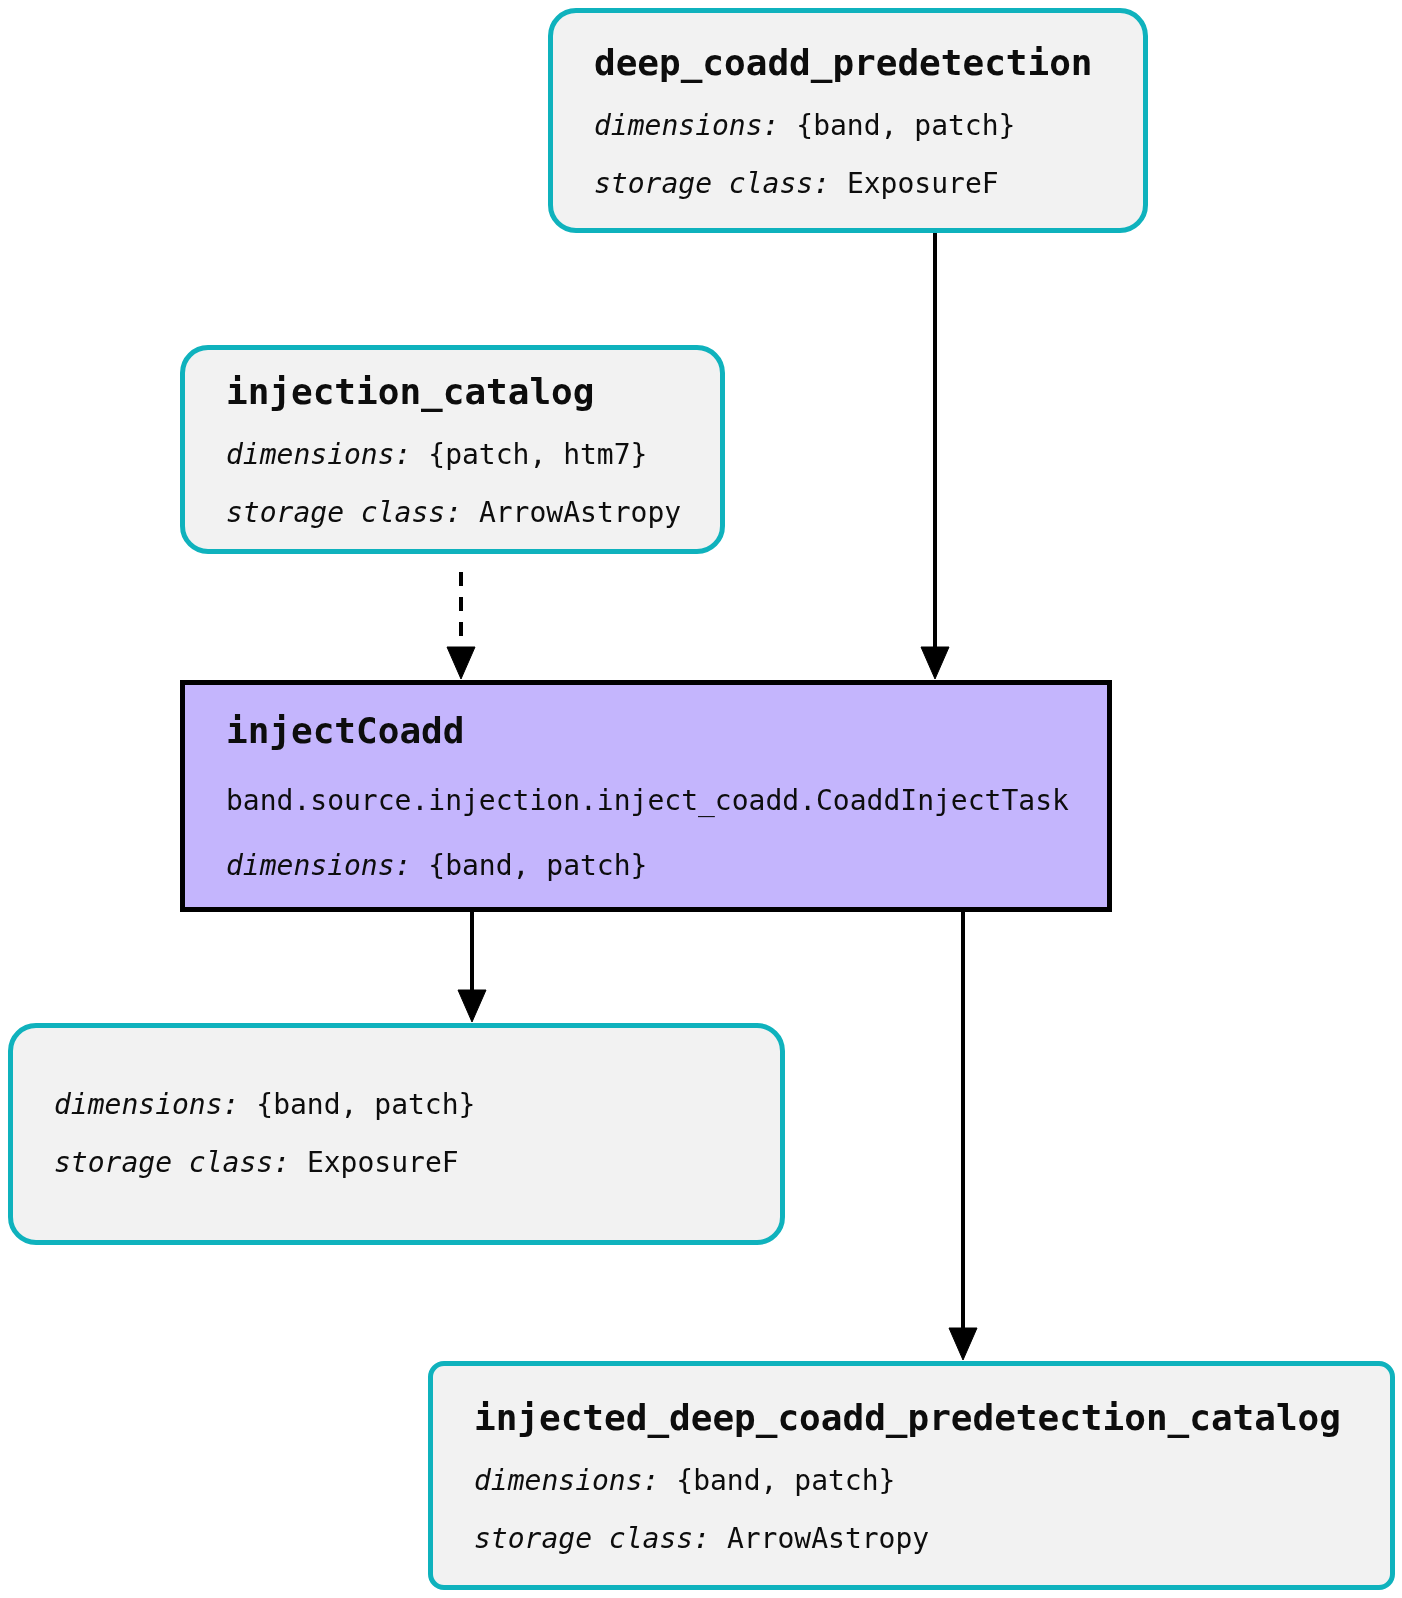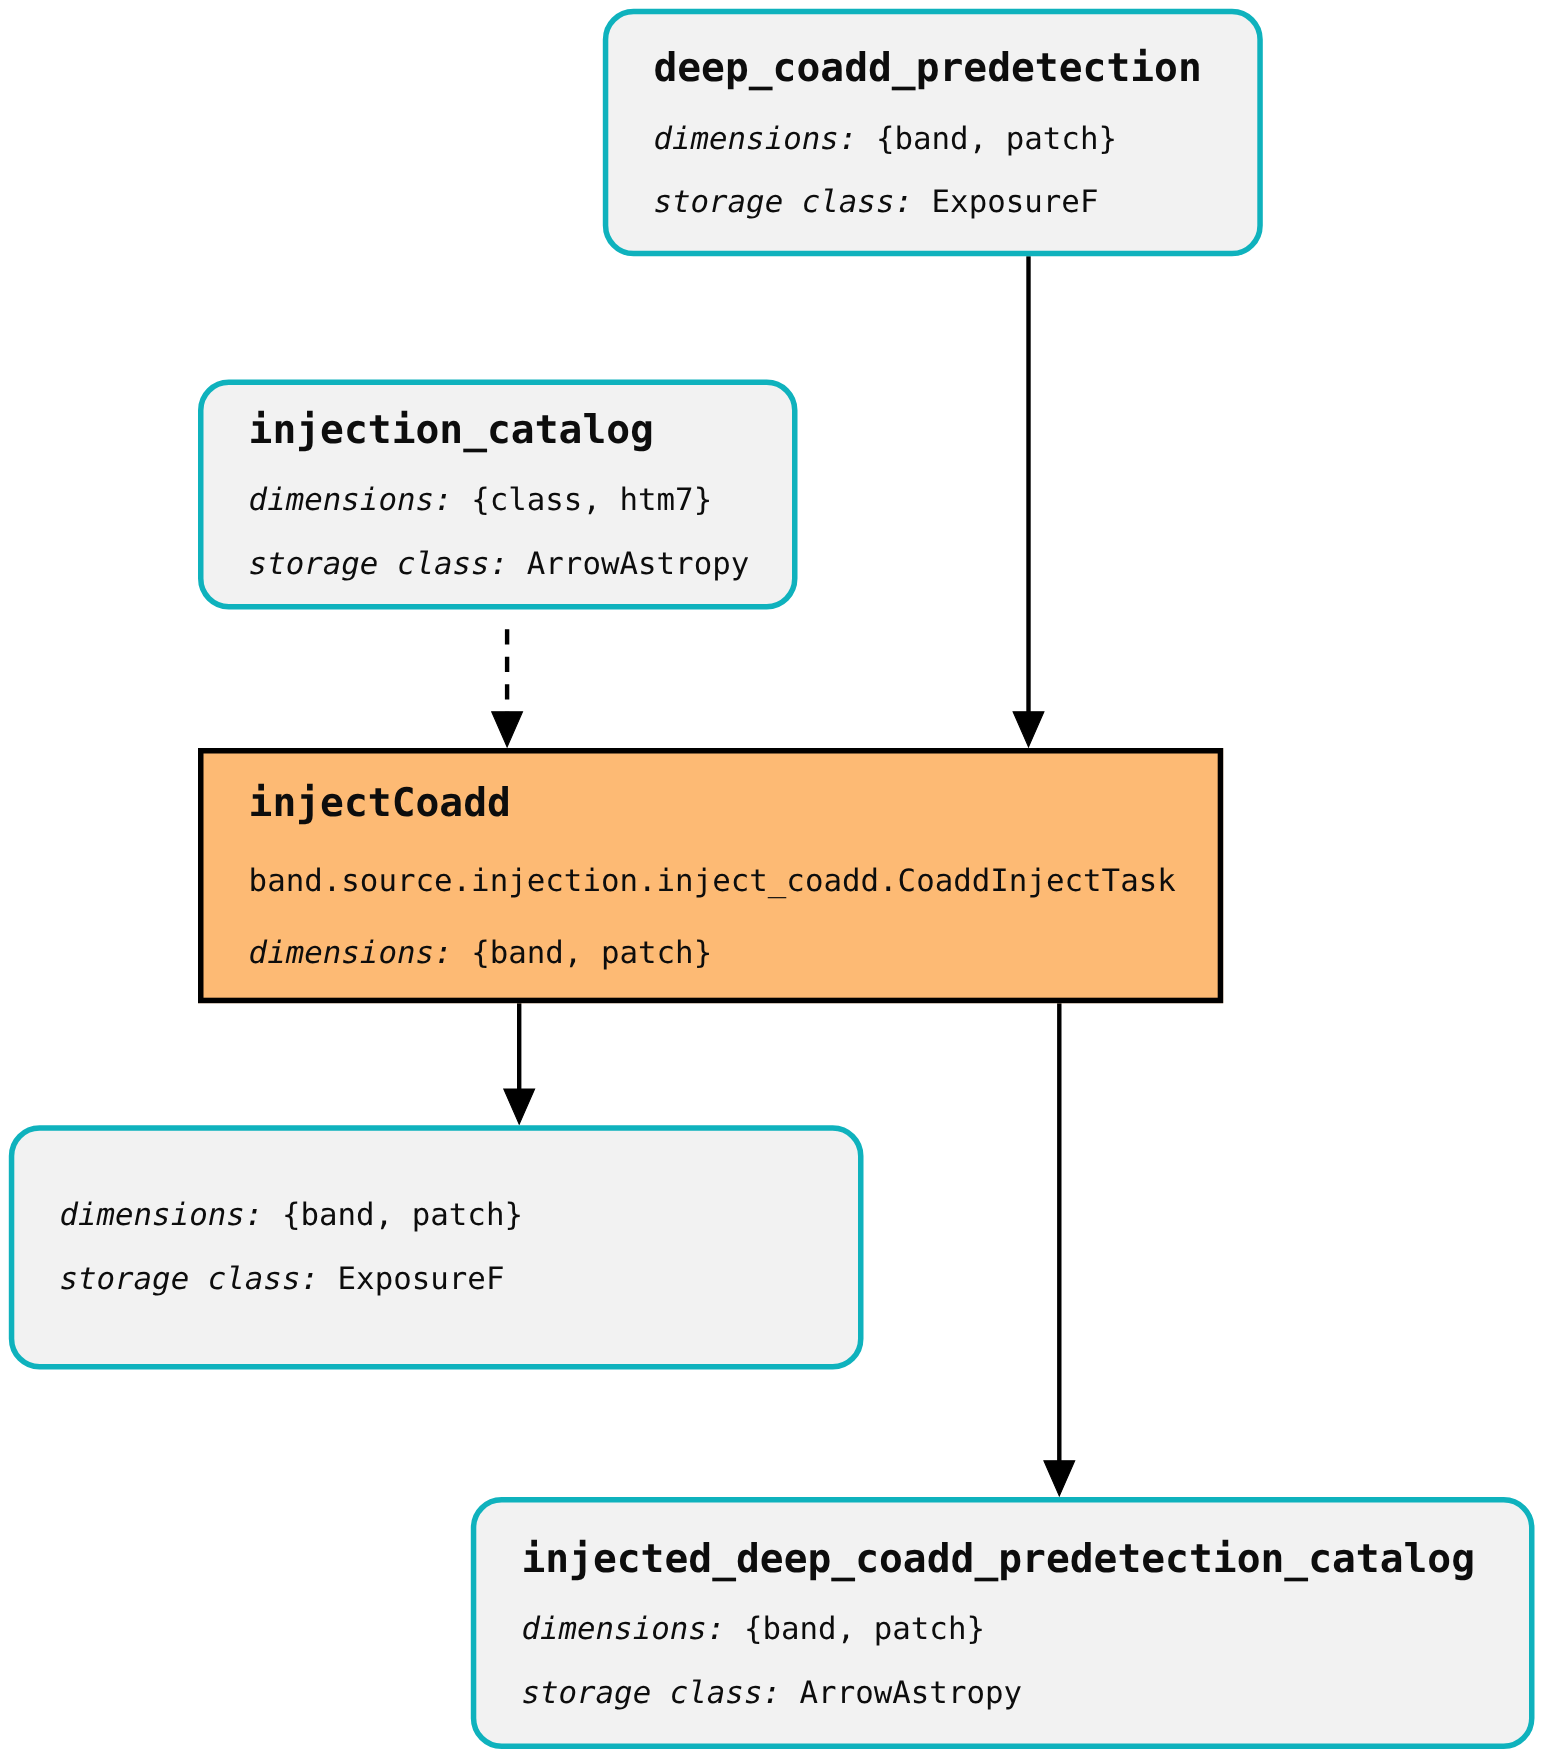--- a/index.html
+++ b/index.html
@@ -23,21 +23,21 @@
     justify-content:center;
     padding-left:41px;
     gap:24px;
   }
   .dataset{
     background:#f2f2f2;
     border:5px solid #0fb2bd;
     border-radius:28px;
   }
   .task{
-    background:#fdba74;
+    background:#c4b5fd;
     border:5px solid #000000;
     gap:31px;
   }
   .title{
     font-size:36px;
     font-weight:bold;
     line-height:44px;
     white-space:nowrap;
     letter-spacing:0;
   }
@@ -74,34 +74,34 @@
   </svg>
 
   <div class="node dataset" style="left:548px;top:8px;width:600px;height:225px;">
     <div class="title">deep_coadd_predetection</div>
     <div class="row"><span class="lbl">dimensions:</span> <span class="val">{band, patch}</span></div>
     <div class="row"><span class="lbl">storage class:</span> <span class="val">ExposureF</span></div>
   </div>
 
   <div class="node dataset" style="left:180px;top:345px;width:545px;height:209px;">
     <div class="title">injection_catalog</div>
-    <div class="row"><span class="lbl">dimensions:</span> <span class="val">{class, htm7}</span></div>
+    <div class="row"><span class="lbl">dimensions:</span> <span class="val">{patch, htm7}</span></div>
     <div class="row"><span class="lbl">storage class:</span> <span class="val">ArrowAstropy</span></div>
   </div>
 
   <div class="node task" style="left:180px;top:680px;width:932px;height:232px;">
     <div class="title">injectCoadd</div>
     <div class="row"><span class="val">band.source.injection.inject_coadd.CoaddInjectTask</span></div>
     <div class="row"><span class="lbl">dimensions:</span> <span class="val">{band, patch}</span></div>
   </div>
 
   <div class="node dataset" style="left:8px;top:1023px;width:777px;height:222px;">
     <div class="row"><span class="lbl">dimensions:</span> <span class="val">{band, patch}</span></div>
     <div class="row"><span class="lbl">storage class:</span> <span class="val">ExposureF</span></div>
   </div>
 
-  <div class="node dataset" style="left:428px;top:1361px;width:967px;height:229px;">
+  <div class="node dataset" style="left:428px;top:1361px;width:967px;height:229px;border-radius:16px;">
     <div class="title">injected_deep_coadd_predetection_catalog</div>
     <div class="row"><span class="lbl">dimensions:</span> <span class="val">{band, patch}</span></div>
     <div class="row"><span class="lbl">storage class:</span> <span class="val">ArrowAstropy</span></div>
   </div>
 
 </div>
 
 </body></html>

